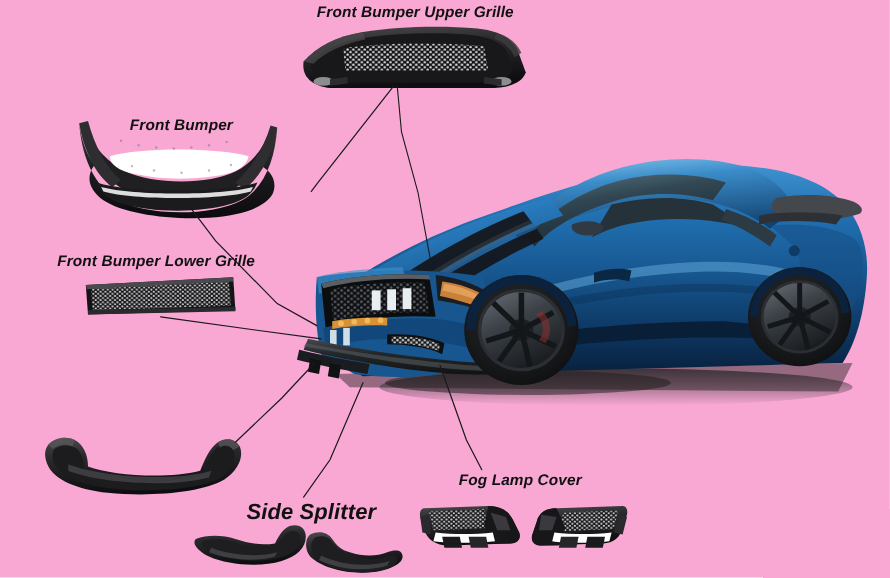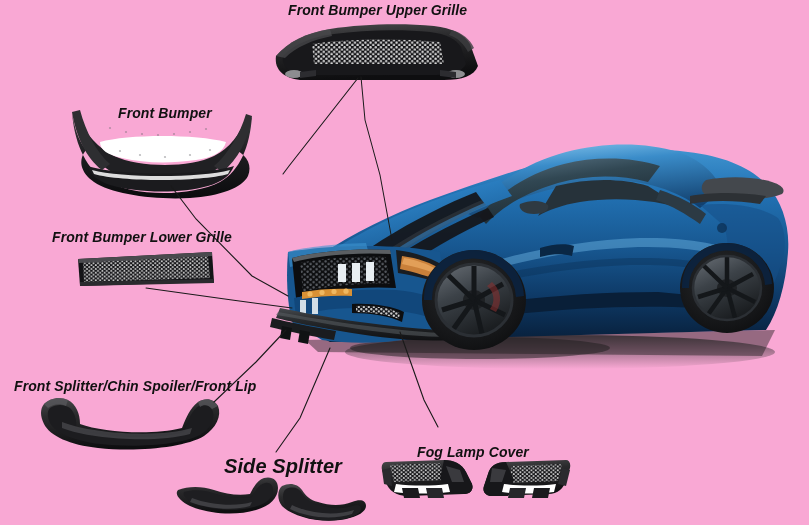--- a/index.html
+++ b/index.html
@@ -490,19 +490,18 @@
       <path d="M438 427 L424 400 L400 332"></path>
     </g>
   </svg>
 
   <div class="label" style="left:288px;top:3px;font-size:14px;">Front Bumper Upper Grille</div>
 
   <div class="label" style="left:118px;top:92px;font-size:14px;margin-top:14px;">Front Bumper</div>
 
   <div class="label" style="left:52px;top:230px;font-size:14px;text-align:center;">Front Bumper Lower Grille</div>
 
-  <div class="label" style="left:14px;top:379px;font-size:14px;">Front Splitter/Chin Spoiler/Front Lip</div>
 
   <div class="label" style="left:224px;top:456px;font-size:20px;">Side Splitter</div>
 
-  <div class="label" style="left:417px;top:429px;font-size:14px;margin-top:16px;">Fog Lamp Cover</div>
+  <div class="label" style="left:417px;top:429px;font-size:14px;">Fog Lamp Cover</div>
 
 </div>
 
 </body></html>

